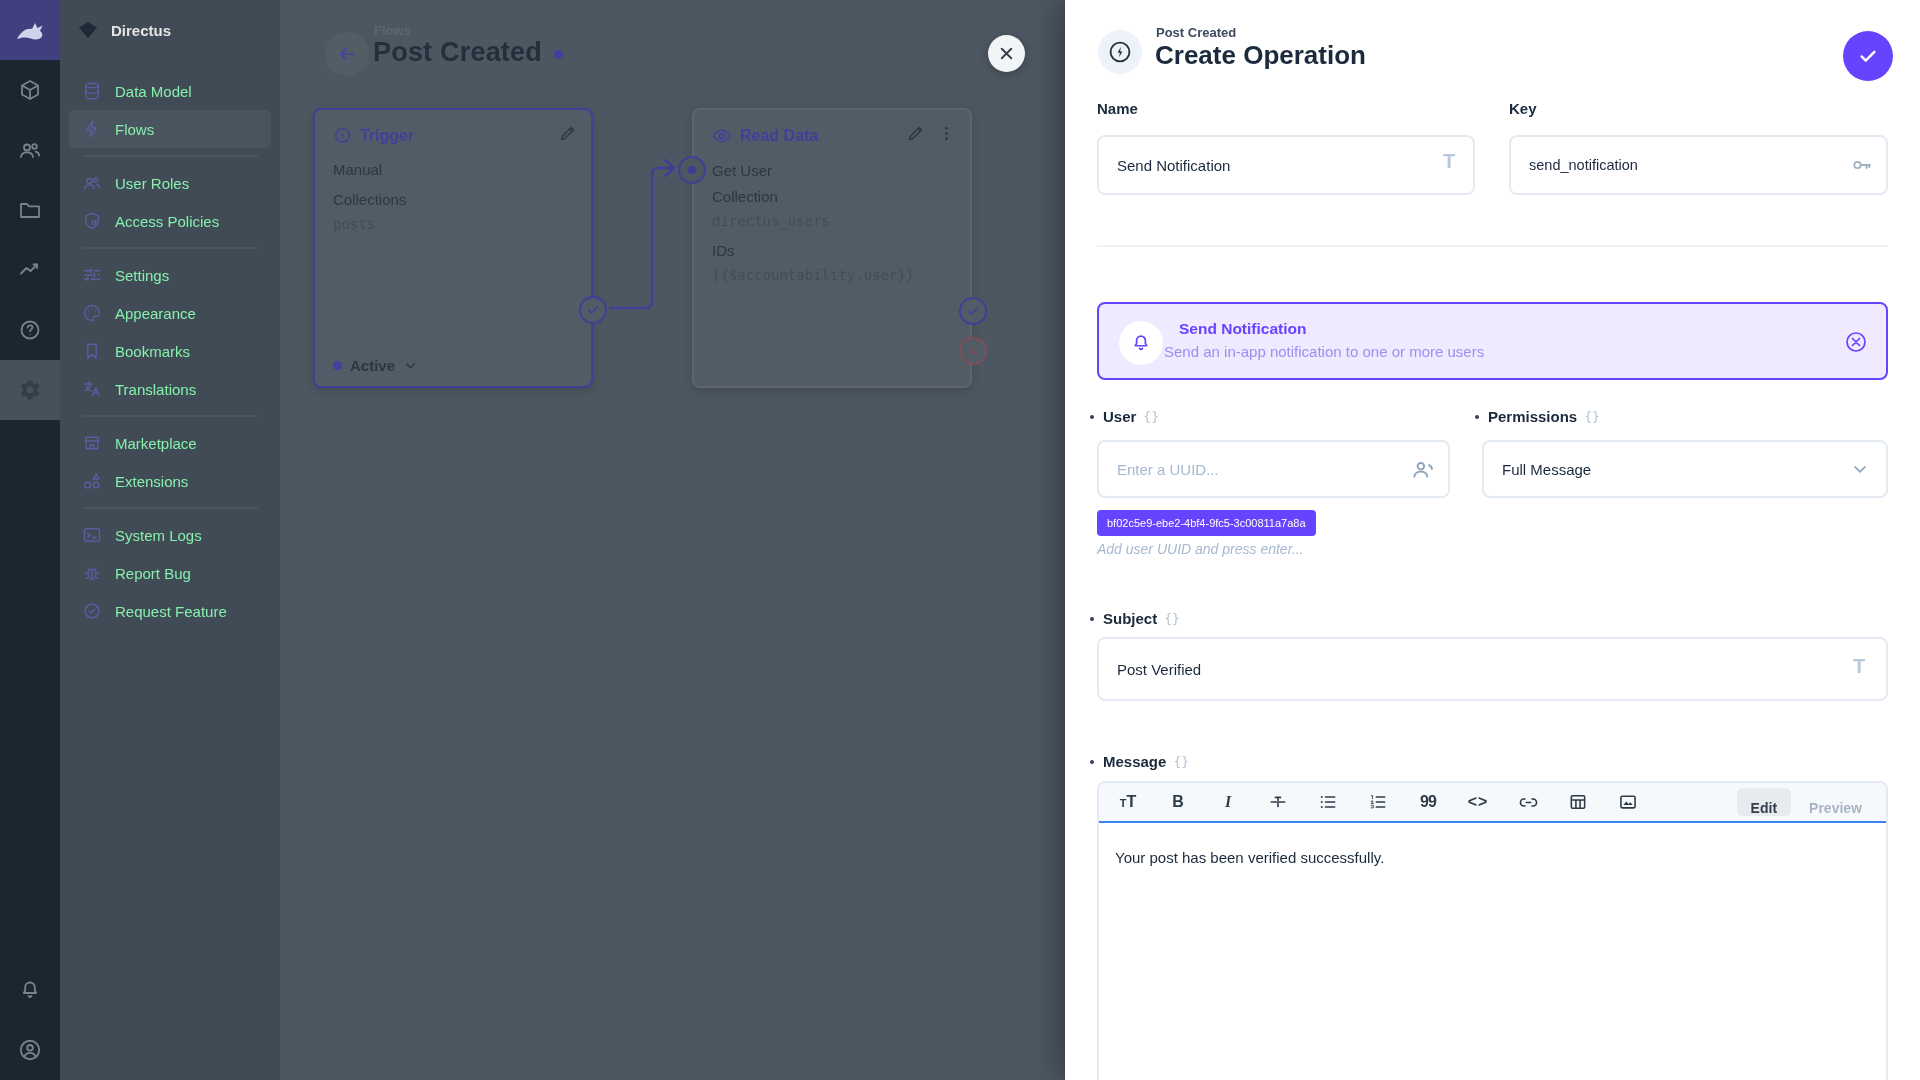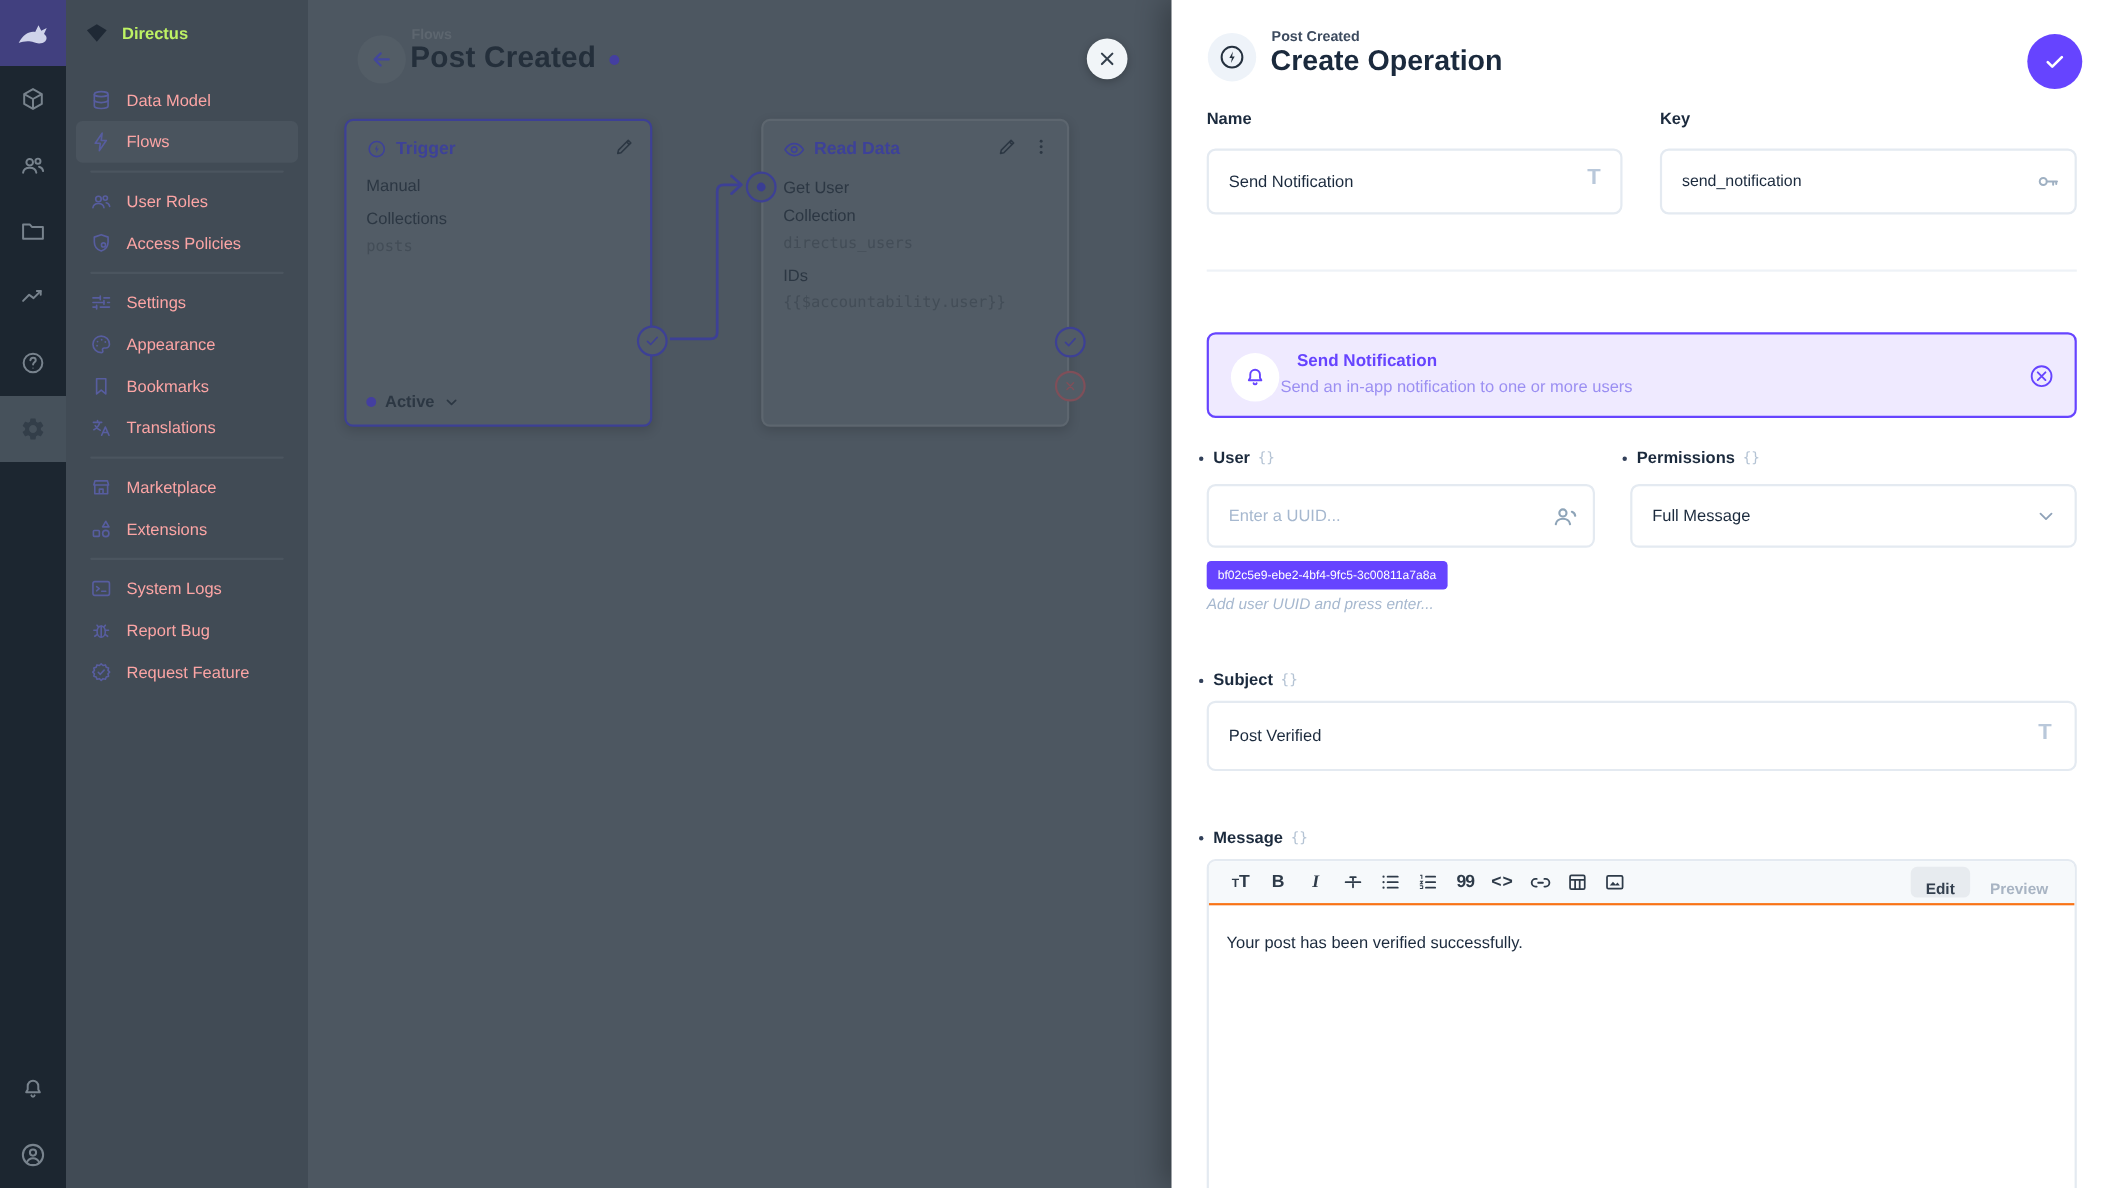--- a/index.html
+++ b/index.html
@@ -11,26 +11,26 @@
   
   .module-bar { position:absolute; left:0; top:0; width:60px; height:1080px; background:#1c2630; z-index:2; }
   .logo-tile { width:60px; height:60px; background:#41407f; display:flex; align-items:center; justify-content:center; cursor:pointer; }
   .mod-btn { width:60px; height:60px; display:flex; align-items:center; justify-content:center; color:#78838d; background:none; border:none; cursor:pointer; }
   .mod-btn.active { background:#46515b; color:#333e49; }
   .mod-bottom { position:absolute; left:0; bottom:0; width:60px; }
 
   
   .nav { position:absolute; left:60px; top:0; width:220px; height:1080px; background:#414b55; z-index:2; }
   .project-row { height:60px; display:flex; align-items:center; gap:11px; padding-left:16px; }
-  .project-name { font-size:15px; font-weight:700; color:#bef264; }
+  .project-name { font-size:15px; font-weight:700; color:#e5e5e5; }
   .nav-list { position:absolute; top:72px; left:0; right:0; list-style:none; }
   .nav-item { height:38px; margin:0 9px; padding:0 13px; display:flex; align-items:center; gap:13px; border-radius:6px; cursor:pointer; }
   .nav-item.active { background:#4a545e; }
   .nav-item .nav-ic { width:20px; height:20px; color:#575d9f; flex:0 0 20px; }
-  .nav-item span.lbl { font-size:15px; font-weight:500; color:#fca5a5; }
+  .nav-item span.lbl { font-size:15px; font-weight:500; color:#86efac; }
   .nav-div { height:16px; display:flex; align-items:center; }
   .nav-div::before { content:""; display:block; height:2px; background:#4b555f; margin:0 22px; width:100%; border-radius:1px; }
 
   
   .canvas { position:absolute; left:280px; top:0; width:785px; height:1080px; background:#4d5761; z-index:1; }
   .back-btn { position:absolute; left:45px; top:32px; width:44px; height:44px; border-radius:50%; background:#535d66; border:none; display:flex; align-items:center; justify-content:center; color:#43479c; cursor:pointer; }
   .crumb { position:absolute; left:94px; top:23px; font-size:13px; font-weight:600; color:#5d666f; }
   .flow-title-row { position:absolute; left:93px; top:37px; display:flex; align-items:center; gap:12px; }
   .flow-title { font-size:27px; font-weight:700; color:#242f3b; letter-spacing:.2px; }
   .flow-dot { width:9px; height:9px; border-radius:50%; background:#443fa0; margin-top:4px; }
@@ -79,21 +79,21 @@
   .banner .b-title { position:absolute; left:80px; top:16px; font-size:15.5px; font-weight:700; color:#6644ff; }
   .banner .b-desc { position:absolute; left:65px; top:39px; font-size:15px; color:#9b8ff2; }
   .banner .b-x { position:absolute; right:18px; top:26px; color:#6644ff; background:none; border:none; cursor:pointer; }
 
   .select-box { position:absolute; height:58px; border:2px solid #e4eaf1; border-radius:8px; background:#fff; display:flex; align-items:center; padding:0 18px; font-size:15px; color:#1b2a3d; cursor:pointer; }
   .select-box .chev { position:absolute; right:16px; color:#8fa2b8; }
   .chip { position:absolute; left:32px; top:510px; height:26px; background:#6644ff; color:#fff; border-radius:4px; font-size:11px; display:inline-flex; align-items:center; padding:0 10px; cursor:pointer; }
   .helper { position:absolute; left:32px; top:541px; font-size:14px; font-style:italic; color:#a6b8cf; }
 
   .md-box { position:absolute; left:32px; top:781px; width:791px; height:320px; border:2px solid #e4eaf1; border-radius:8px; background:#fff; overflow:hidden; }
-  .md-toolbar { height:40px; background:#f6f9fb; border-bottom:2px solid #f97316; display:flex; align-items:center; padding:0 10px 0 14px; gap:4px; }
+  .md-toolbar { height:40px; background:#f6f9fb; border-bottom:2px solid #3b82f6; display:flex; align-items:center; padding:0 10px 0 14px; gap:20px; }
   .md-tool { width:30px; height:28px; display:flex; align-items:center; justify-content:center; color:#2e3b49; background:none; border:none; cursor:pointer; font-family:"Liberation Sans", sans-serif; }
   .md-tool .g { font-size:16px; font-weight:700; }
   .g-italic { font-style:italic; font-family:"Liberation Serif", serif; }
   .g-tt::first-letter { font-size:11px; }
   .g-code { font-size:15px; letter-spacing:1px; }
   .g-quote { font-size:14px; letter-spacing:-1px; }
   .md-mode { margin-left:auto; display:flex; align-items:center; gap:4px; }
   .mode-btn { height:28px; padding:12px 14px; border-radius:6px; border:none; background:none; font-size:14px; font-weight:700; color:#a8b4c3; cursor:pointer; font-family:"Liberation Sans", sans-serif; }
   .mode-btn.active { background:#e7ebef; color:#333f4e; }
   .md-body { padding:26px 16px; font-size:15px; color:#1b2a3d; }

